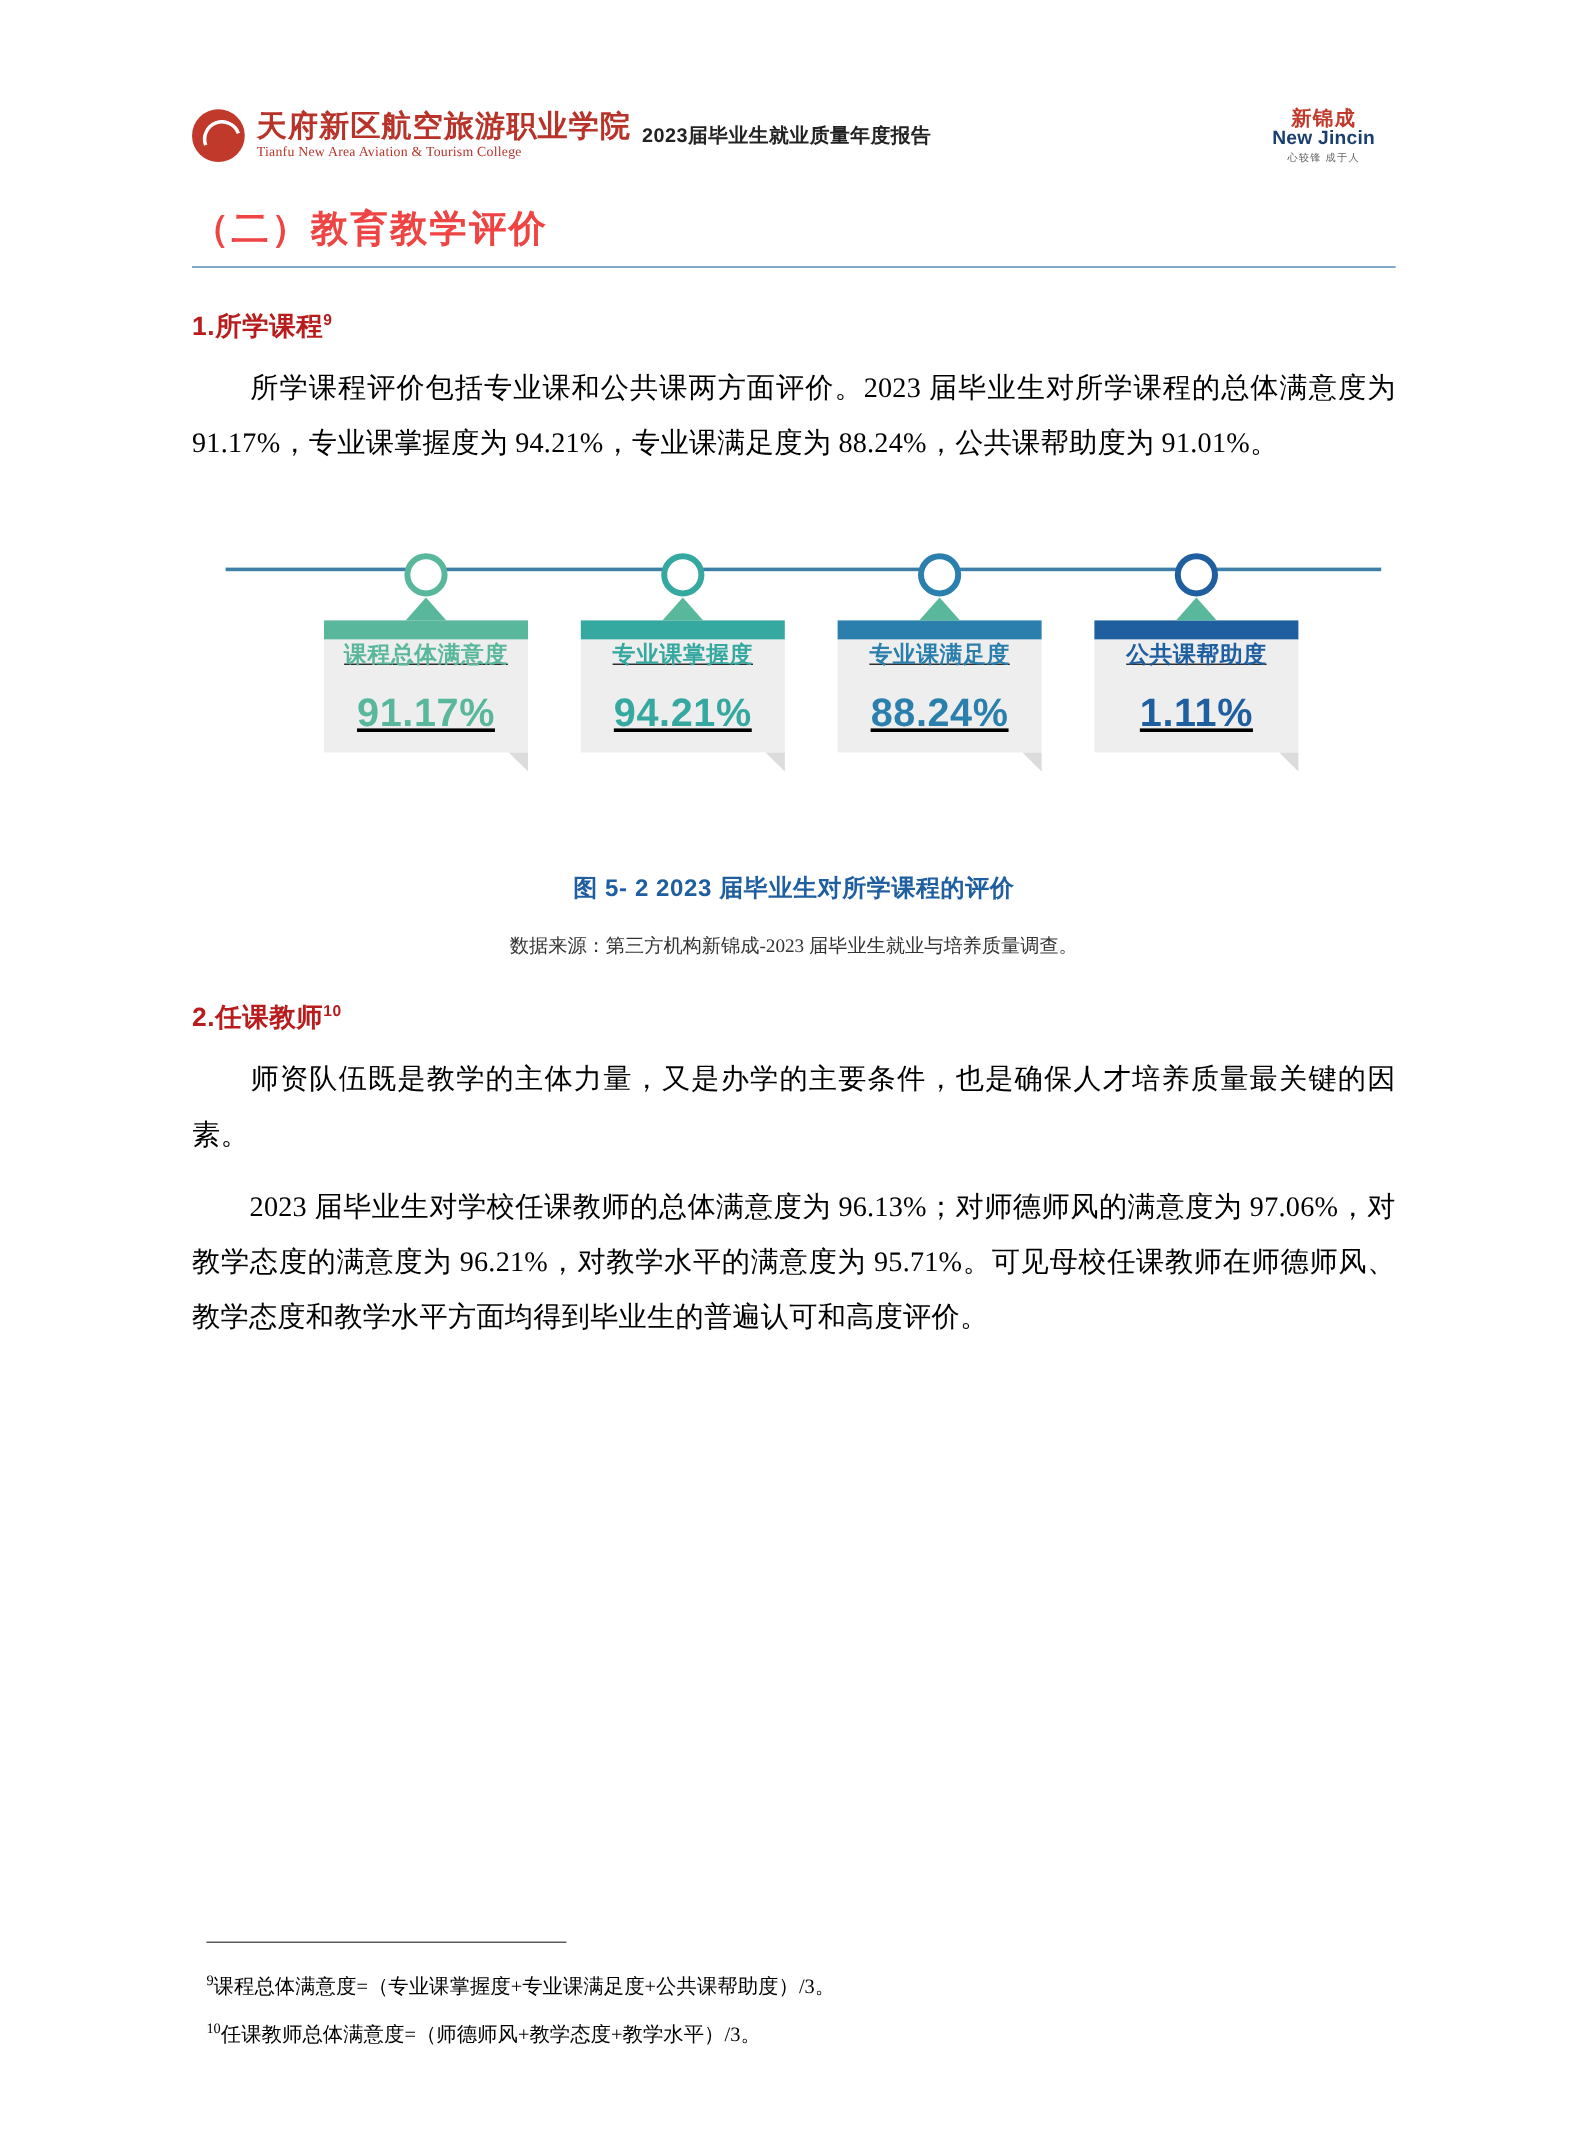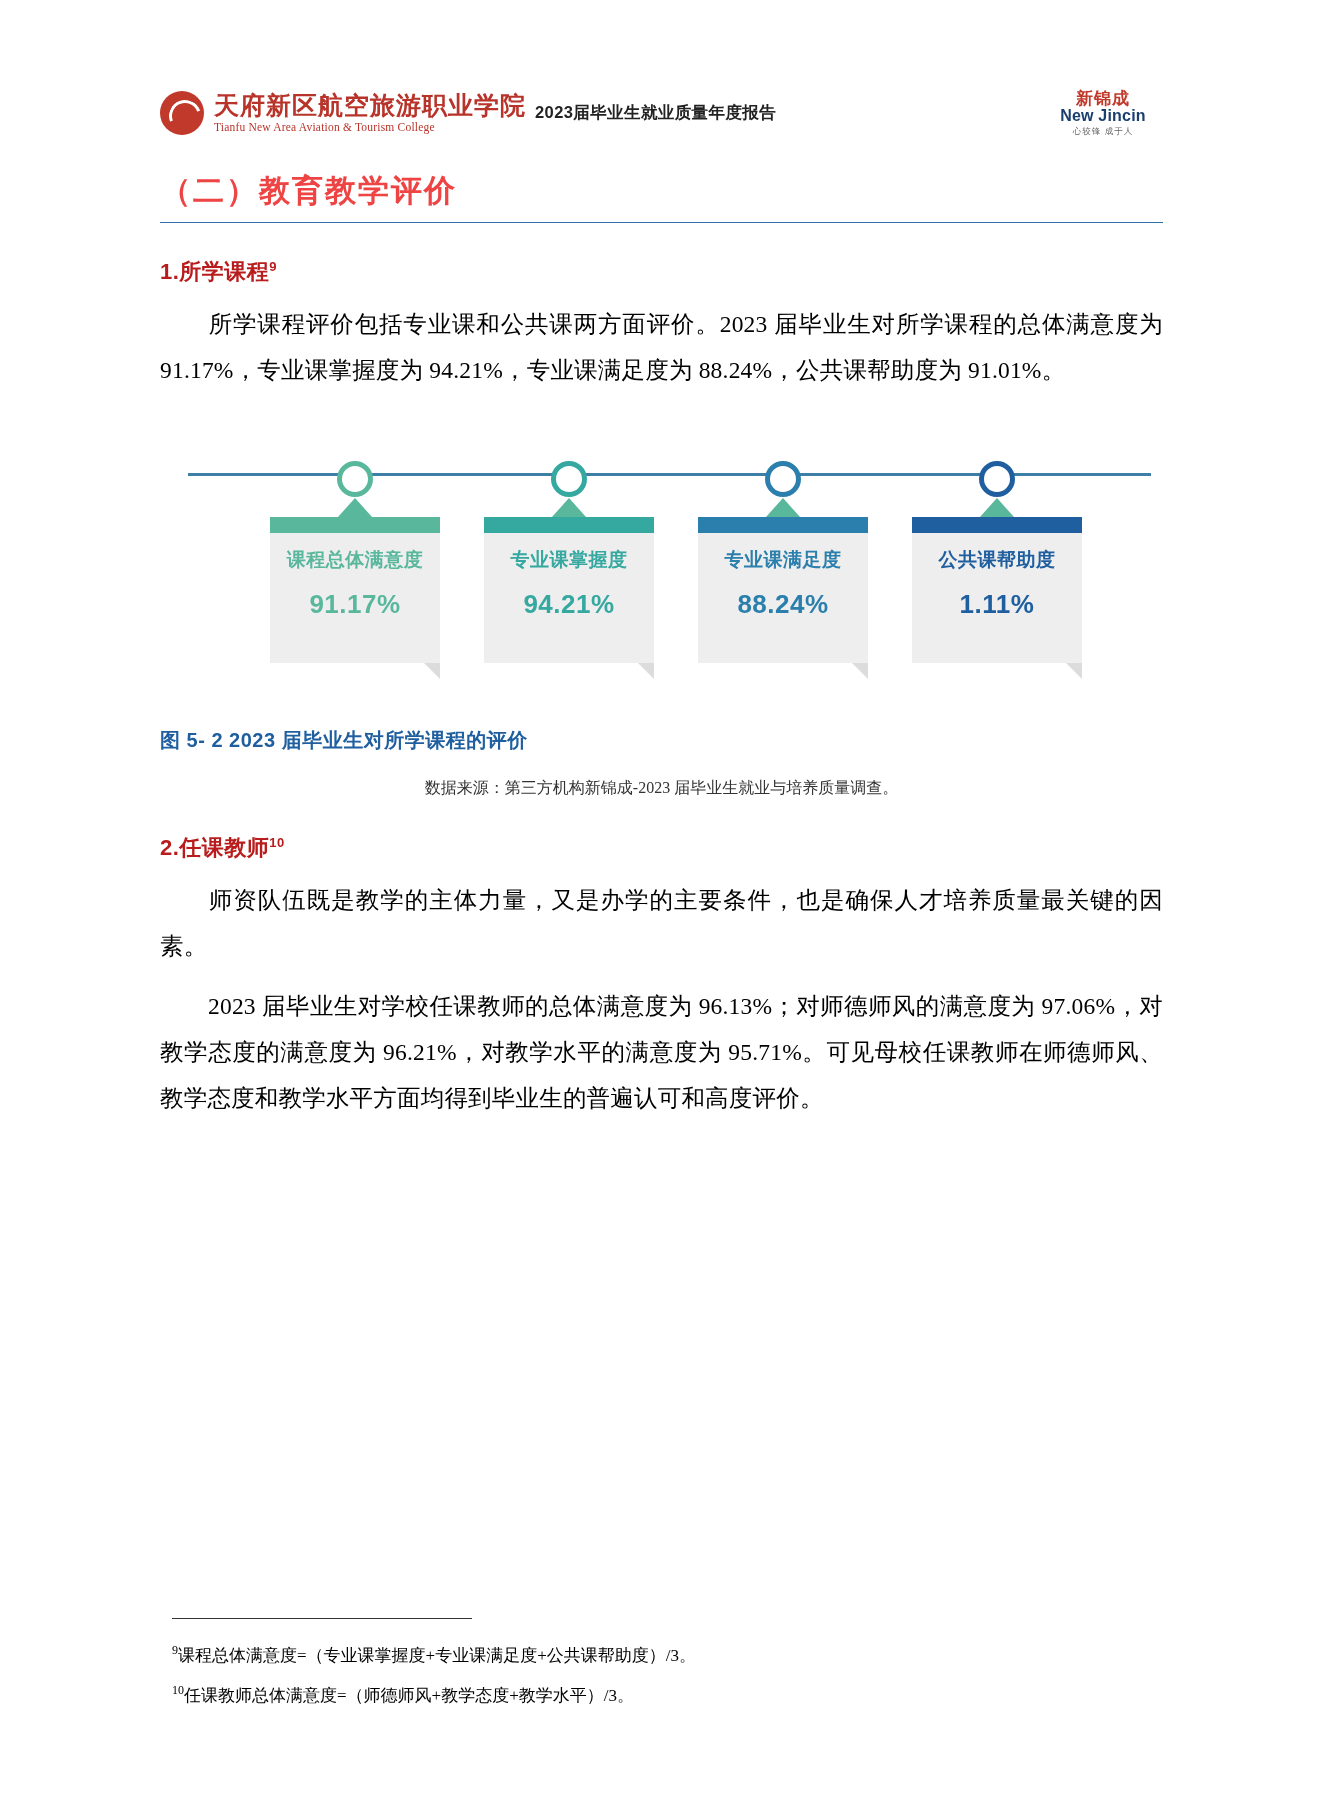--- a/index.html
+++ b/index.html
@@ -198,54 +198,54 @@
     position: absolute;
     left: 50%;
     top: -19px;
     margin-left: -17px;
     border-left: 17px solid transparent;
     border-right: 17px solid transparent;
     border-bottom: 19px solid #59b79c;
   }
   .card-body {
     background: #eeeeee;
-    height: 130px;
+    height: 94px;
     position: relative;
     text-align: center;
-    padding-top: 14px;
     box-sizing: border-box;
+    text-decoration: underline;
   }
   .card-body::after {
     content: "";
     position: absolute;
     right: 0;
     bottom: -16px;
     width: 0;
     height: 0;
     border-top: 16px solid #dcdcdc;
     border-left: 16px solid transparent;
   }
   .card-label {
     font-family: "Liberation Sans", sans-serif;
     font-size: 19px;
     font-weight: bold;
     color: #59b79c;
     letter-spacing: 0.5px;
   }
   .card-value {
     font-family: "Liberation Sans", sans-serif;
-    font-size: 26px;
+    font-size: 33px;
     font-weight: bold;
     color: #59b79c;
     margin-top: 16px;
     letter-spacing: 0.5px;
   }
 
   .fig-caption {
-    text-align: left;
+    text-align: center;
     margin-top: 66px;
     font-family: "Liberation Sans", sans-serif;
     font-size: 20px;
     font-weight: bold;
     color: #1f5fa0;
     letter-spacing: 0.5px;
   }
   .fig-source {
     text-align: center;
     margin-top: 24px;

